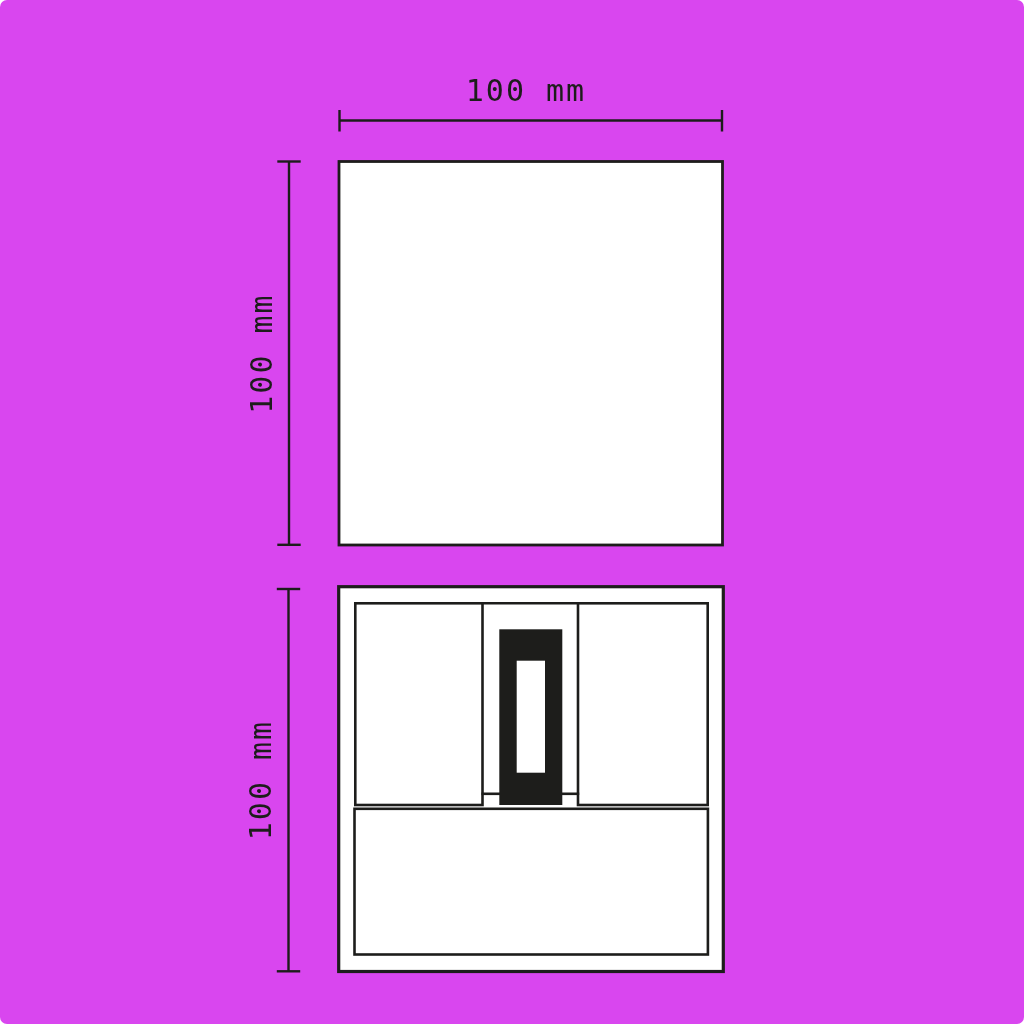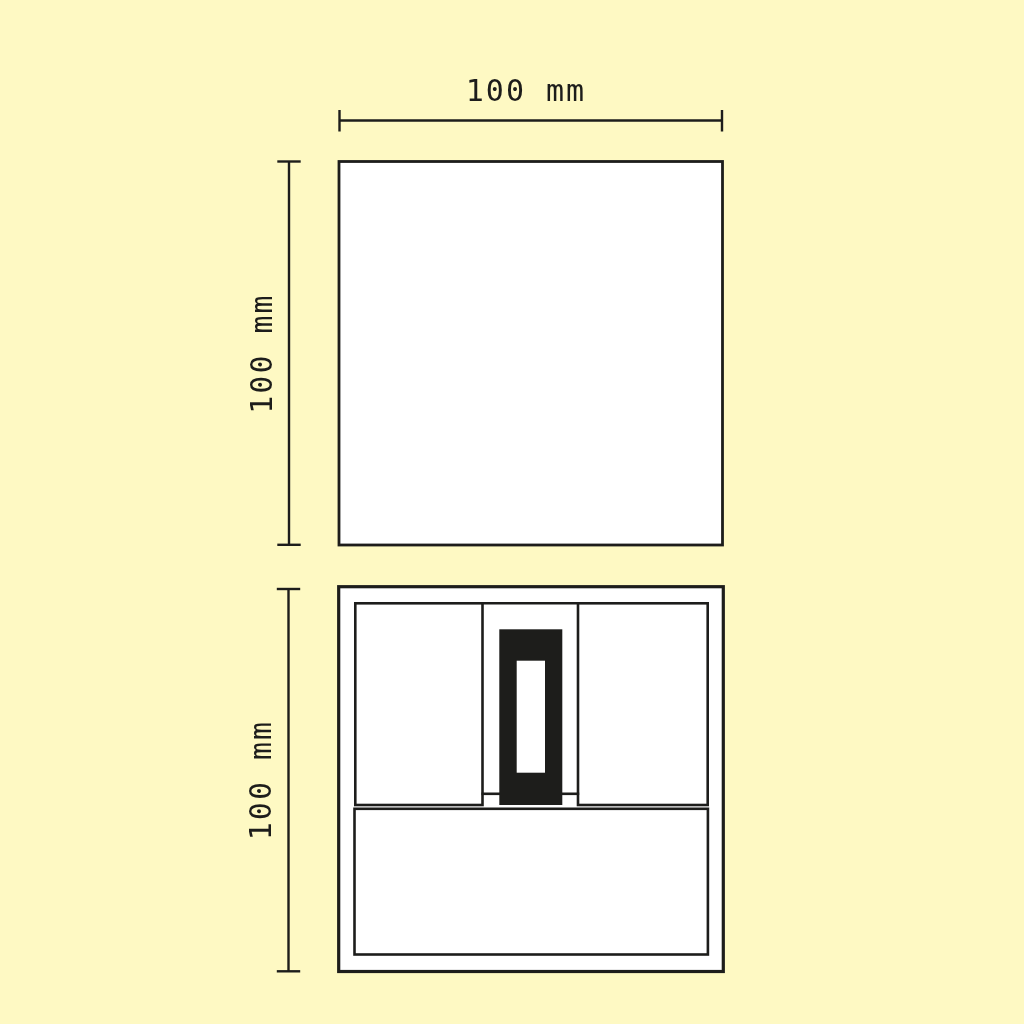--- a/index.html
+++ b/index.html
@@ -4,22 +4,23 @@
 <style>
   html, body {
     margin: 0;
     padding: 0;
     background: #ffffff;
   }
   .canvas {
     position: relative;
     width: 1024px;
     height: 1024px;
-    background: #fef9c3;
+    background: #d946ef;
     overflow: hidden;
+    border-radius: 7px;
   }
   svg {
     display: block;
     width: 1024px;
     height: 1024px;
   }
   .dim-label {
     font-family: "DejaVu Sans Mono", "Liberation Mono", monospace;
     font-size: 30px;
     letter-spacing: 2px;

